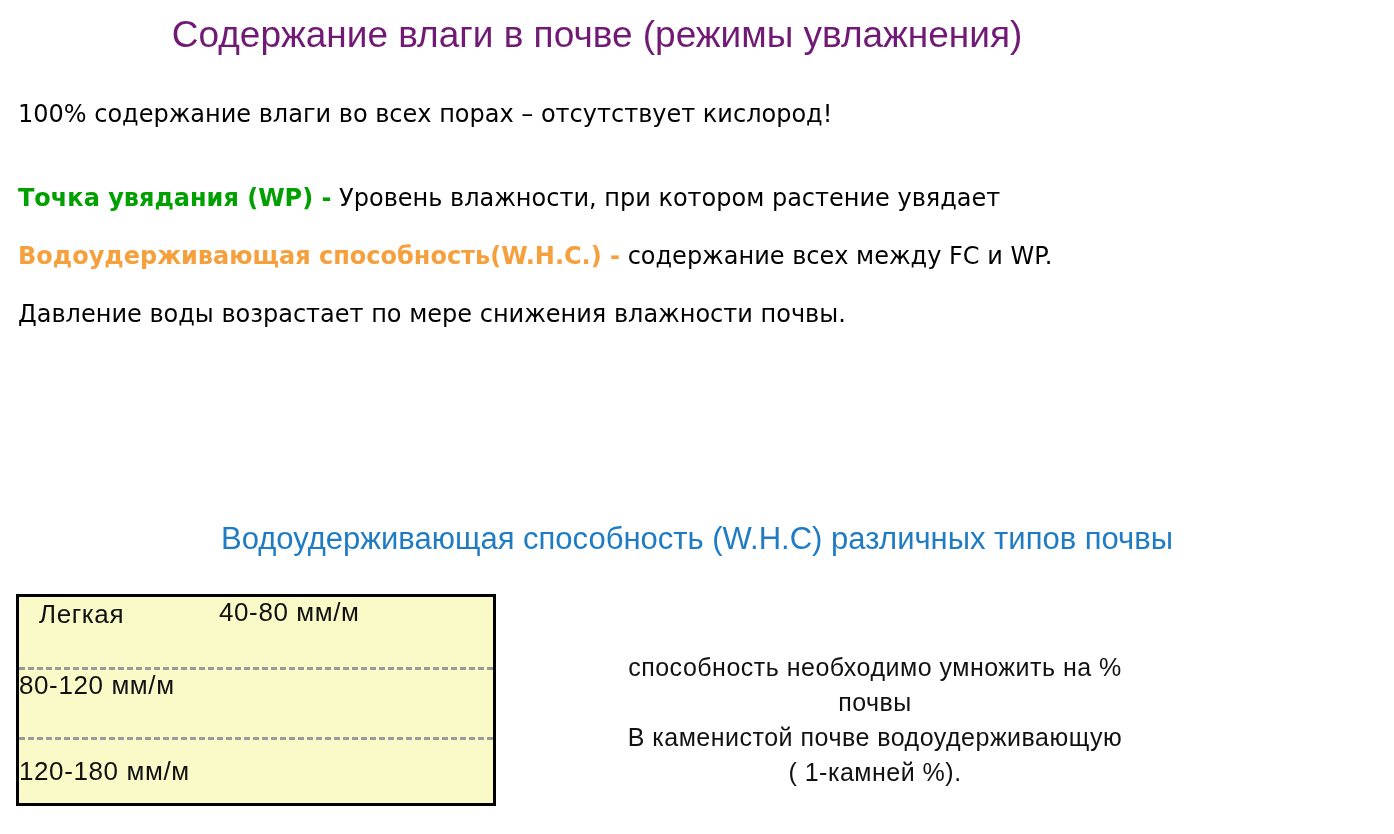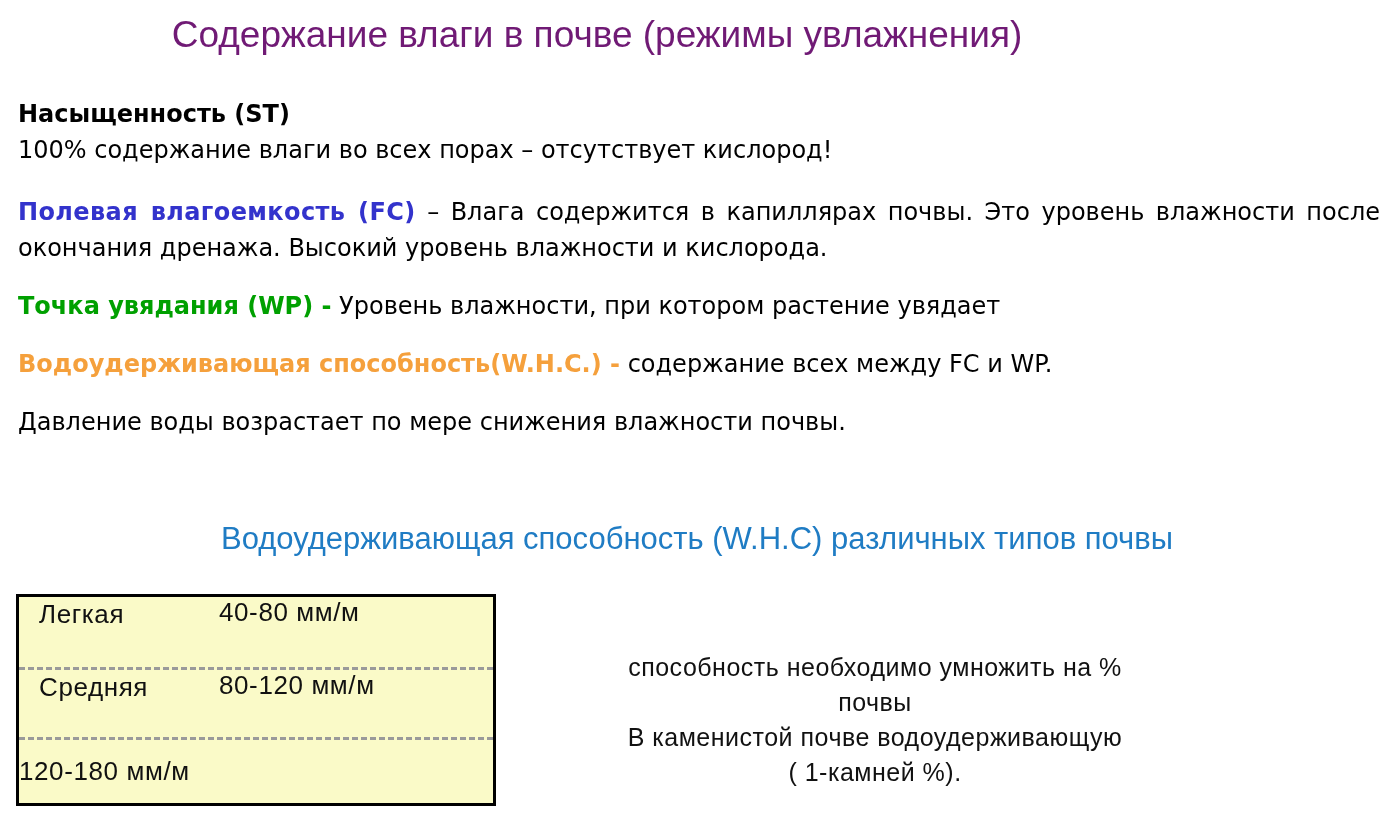--- a/index.html
+++ b/index.html
@@ -130,31 +130,25 @@
   }
 </style>
 </head>
 <body>
 
 <div class="slide-title">Содержание влаги в почве (режимы увлажнения)</div>
 
 <div class="body-block">
 
   <p class="para">
-    <span class="t-st">Насыщенность (ST)</span>
-  </p>
-  <p class="para">
     <span>100% содержание влаги во всех порах – отсутствует кислород!</span>
   </p>
 
   <div class="gap-lg"></div>
 
-  <p class="para justify">
-    <span class="t-fc">Полевая влагоемкость (FC)</span><span> – Влага содержится в капиллярах почвы. Это уровень влажности после окончания дренажа. Высокий уровень влажности и кислорода.</span>
-  </p>
 
   <div class="gap-md"></div>
 
   <p class="para">
     <span class="t-wp">Точка увядания (WP) -</span><span> Уровень влажности, при котором растение увядает</span>
   </p>
 
   <div class="gap-md"></div>
 
   <p class="para">
@@ -172,21 +166,20 @@
 <div class="section-title">Водоудерживающая способность (W.H.C) различных типов почвы</div>
 
 <div class="soil-table">
 
   <div class="soil-row">
     <div class="soil-name">Легкая</div>
     <div class="soil-value">40-80 мм/м</div>
   </div>
 
   <div class="soil-row">
-    <div class="soil-name">Средняя</div>
     <div class="soil-value">80-120 мм/м</div>
   </div>
 
   <div class="soil-row last">
     <div class="soil-value">120-180 мм/м</div>
   </div>
 
 </div>
 
 <div class="stone-note">

